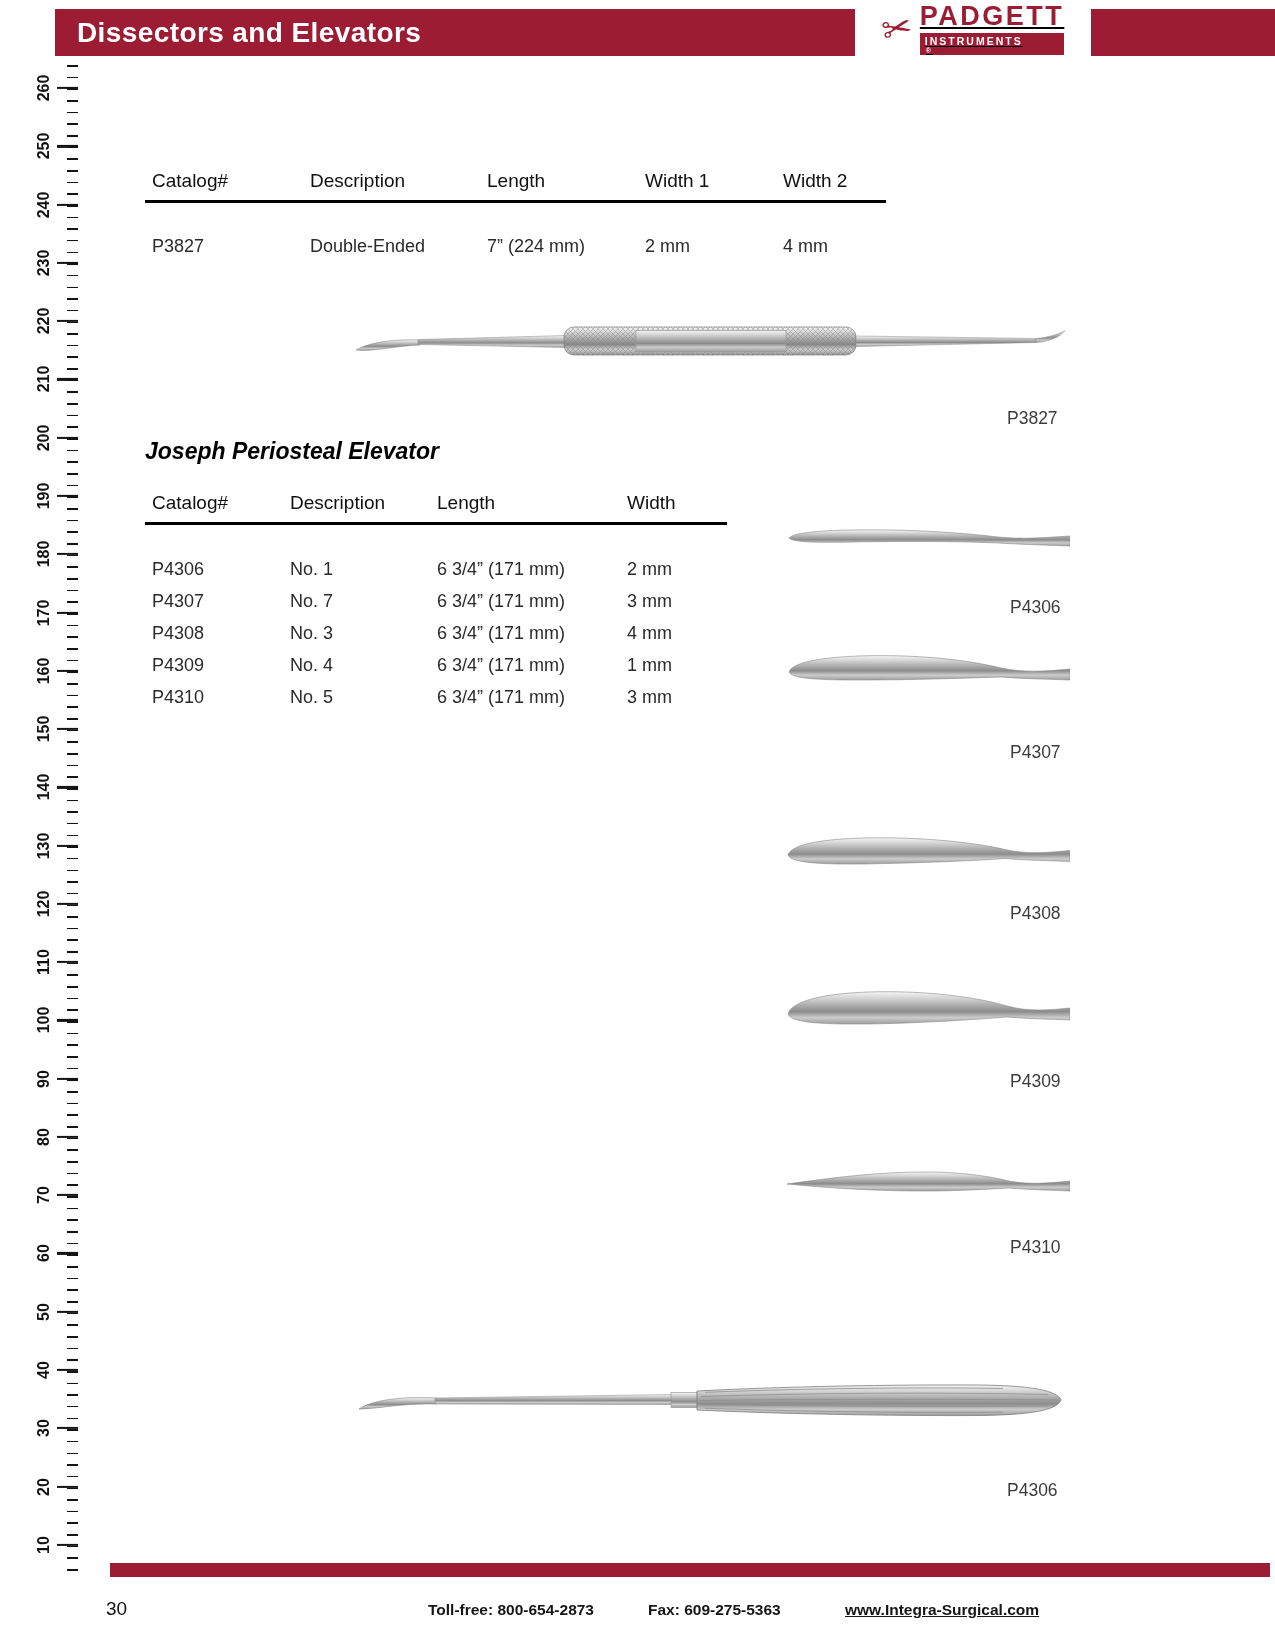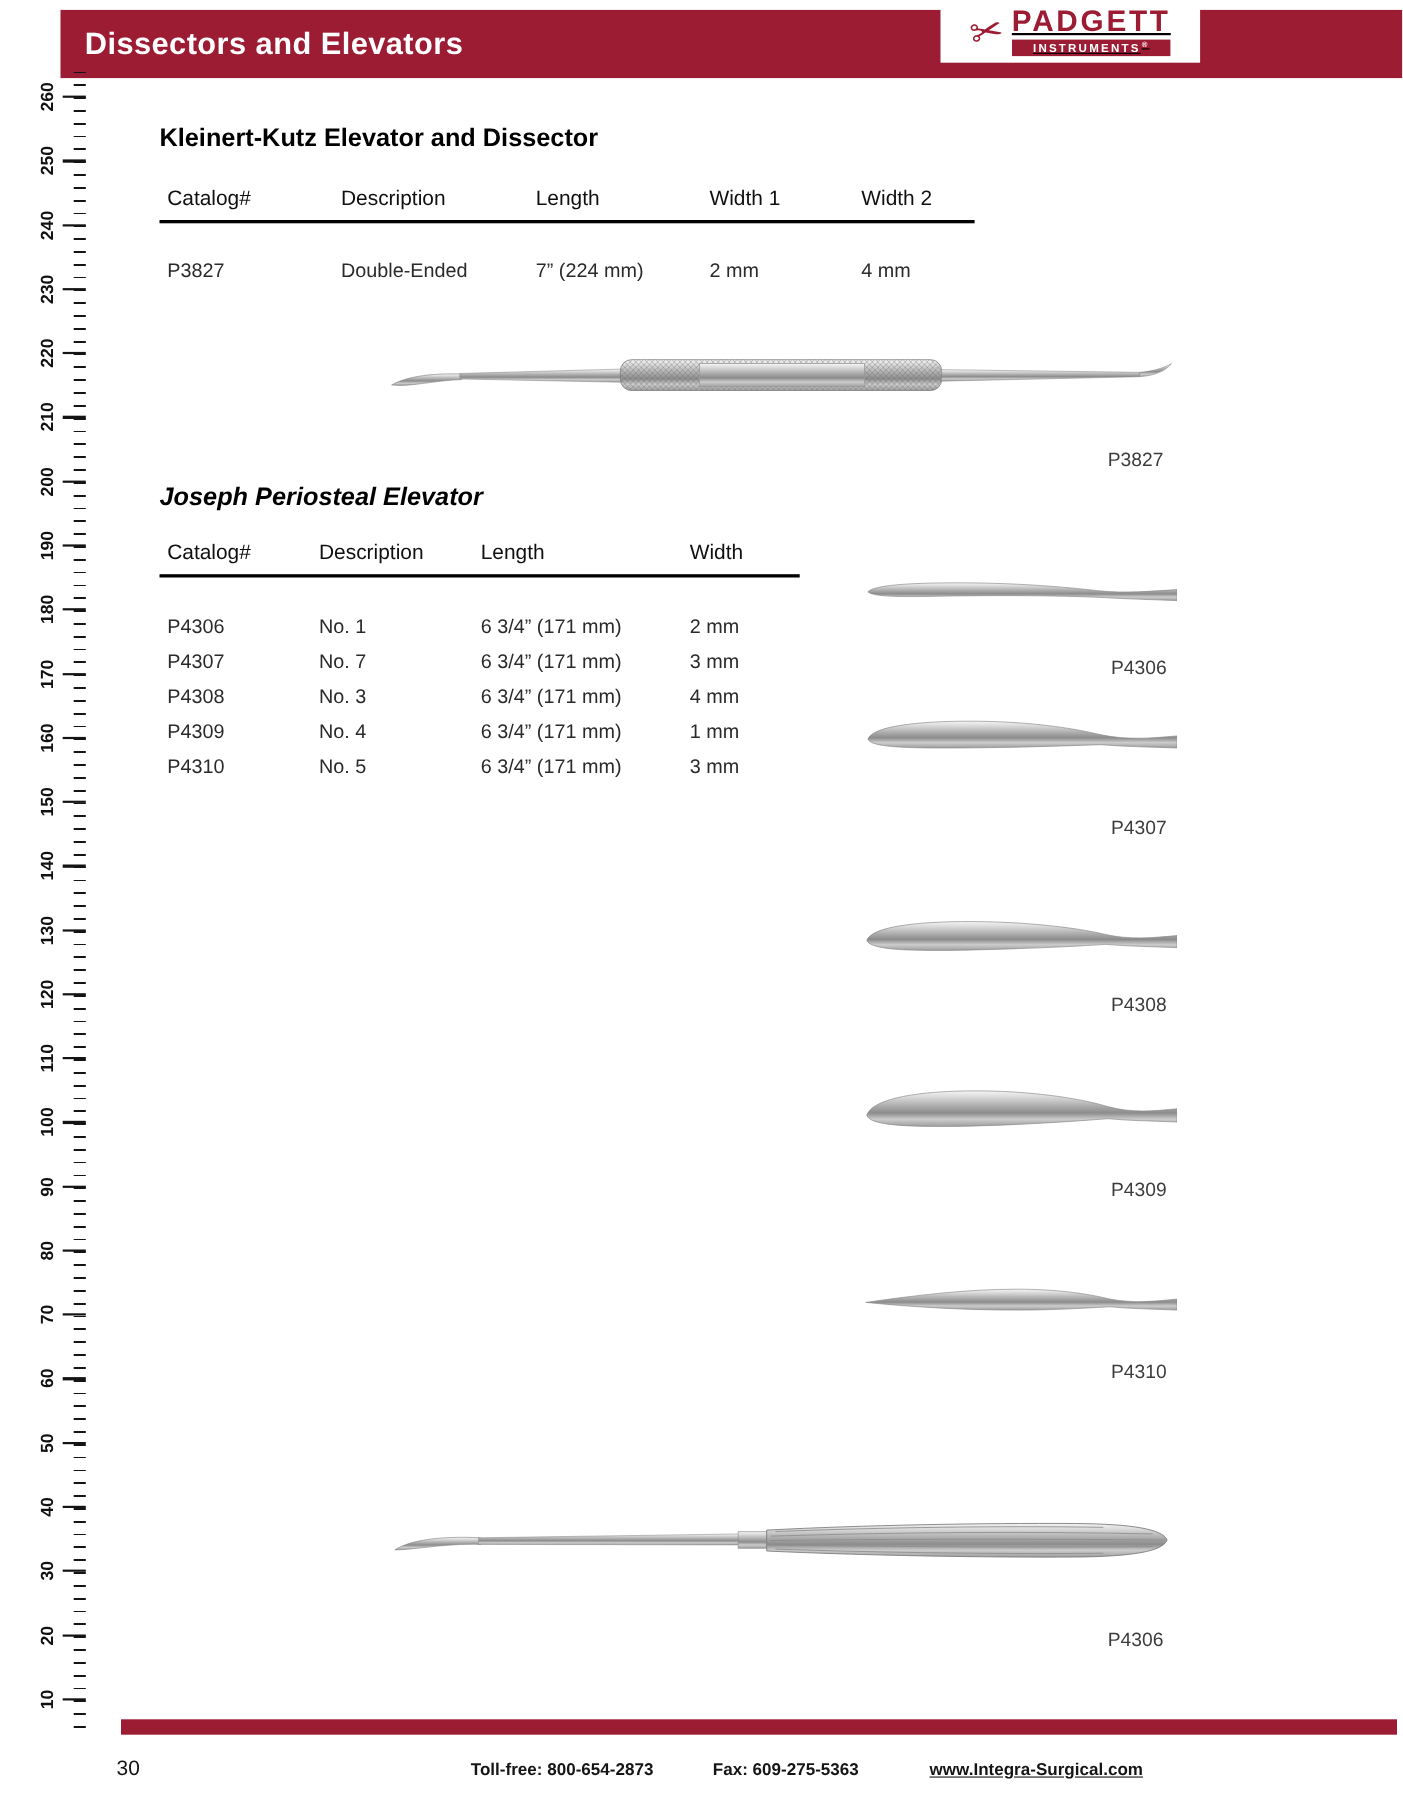--- a/index.html
+++ b/index.html
@@ -6,36 +6,36 @@
   :root { --accent: #9c1c33; }
   * { box-sizing: border-box; }
   html, body { margin: 0; padding: 0; background: #ffffff; }
   .page {
     position: relative; width: 1275px; height: 1650px; background: #fff;
     font-family: "Liberation Sans", sans-serif; overflow: hidden; margin: 0 auto;
   }
 
   
   .header-bar {
-    position: absolute; left: 55px; top: 9px; right: 0; height: 62px;
+    position: absolute; left: 55px; top: 9px; right: 0; height: 47px;
     background: var(--accent); display: flex; align-items: center;
   }
   .header-title {
     margin-left: 22px; color: #fff; font-size: 28px; font-weight: 700; letter-spacing: 0.4px;
   }
   .logo-box {
     position: absolute; left: 855px; top: 0; width: 236px; height: 57px;
     background: #fff; display: flex; align-items: center; justify-content: center; gap: 8px; z-index: 3;
   }
   .scissors { font-size: 36px; color: var(--accent); transform: rotate(-12deg); line-height: 1; }
   .logo-text { display: flex; flex-direction: column; align-items: stretch; text-decoration: underline; }
   .brand { font-size: 27px; font-weight: 800; letter-spacing: 2.5px; color: var(--accent); line-height: 1; }
   .subbrand {
     margin-top: 3px; background: var(--accent); color: #fff; font-size: 10.5px; font-weight: 700;
-    letter-spacing: 2px; padding: 2px 5px 1px; display: flex; align-items: flex-start; justify-content: center;
+    letter-spacing: 2px; padding: 2px 5px 1px; display: flex; align-items: flex-start; justify-content: center; flex-direction: column;
   }
   .subbrand .reg { font-size: 7px; margin-left: 1px; }
 
   
   .ruler { position: absolute; left: 28px; top: 59px; width: 50px; }
   .ruler-minor {
     position: absolute; right: 0; top: 6px; height: 1515px; width: 11px;
     background: repeating-linear-gradient(to bottom, #141414 0, #141414 1.6px, transparent 1.6px, transparent 11.66px);
   }
   .ruler-row { position: relative; height: 58.28px; }
@@ -235,21 +235,20 @@
         <div class="ruler-row">
           <span class="ruler-num">20</span>
         </div>
 
         <div class="ruler-row">
           <span class="ruler-num">10</span>
         </div>
       </div>
   </div>
 
-  <h2 class="s-title s1-title">Kleinert-Kutz Elevator and Dissector</h2>
   <div class="table s1-table">
     <div class="thead t1grid">
 
     <span class="th">Catalog#</span>
         <span class="th">Description</span>
         <span class="th">Length</span>
         <span class="th">Width 1</span>
         <span class="th">Width 2</span>
       </div>
     <div class="tbody">

